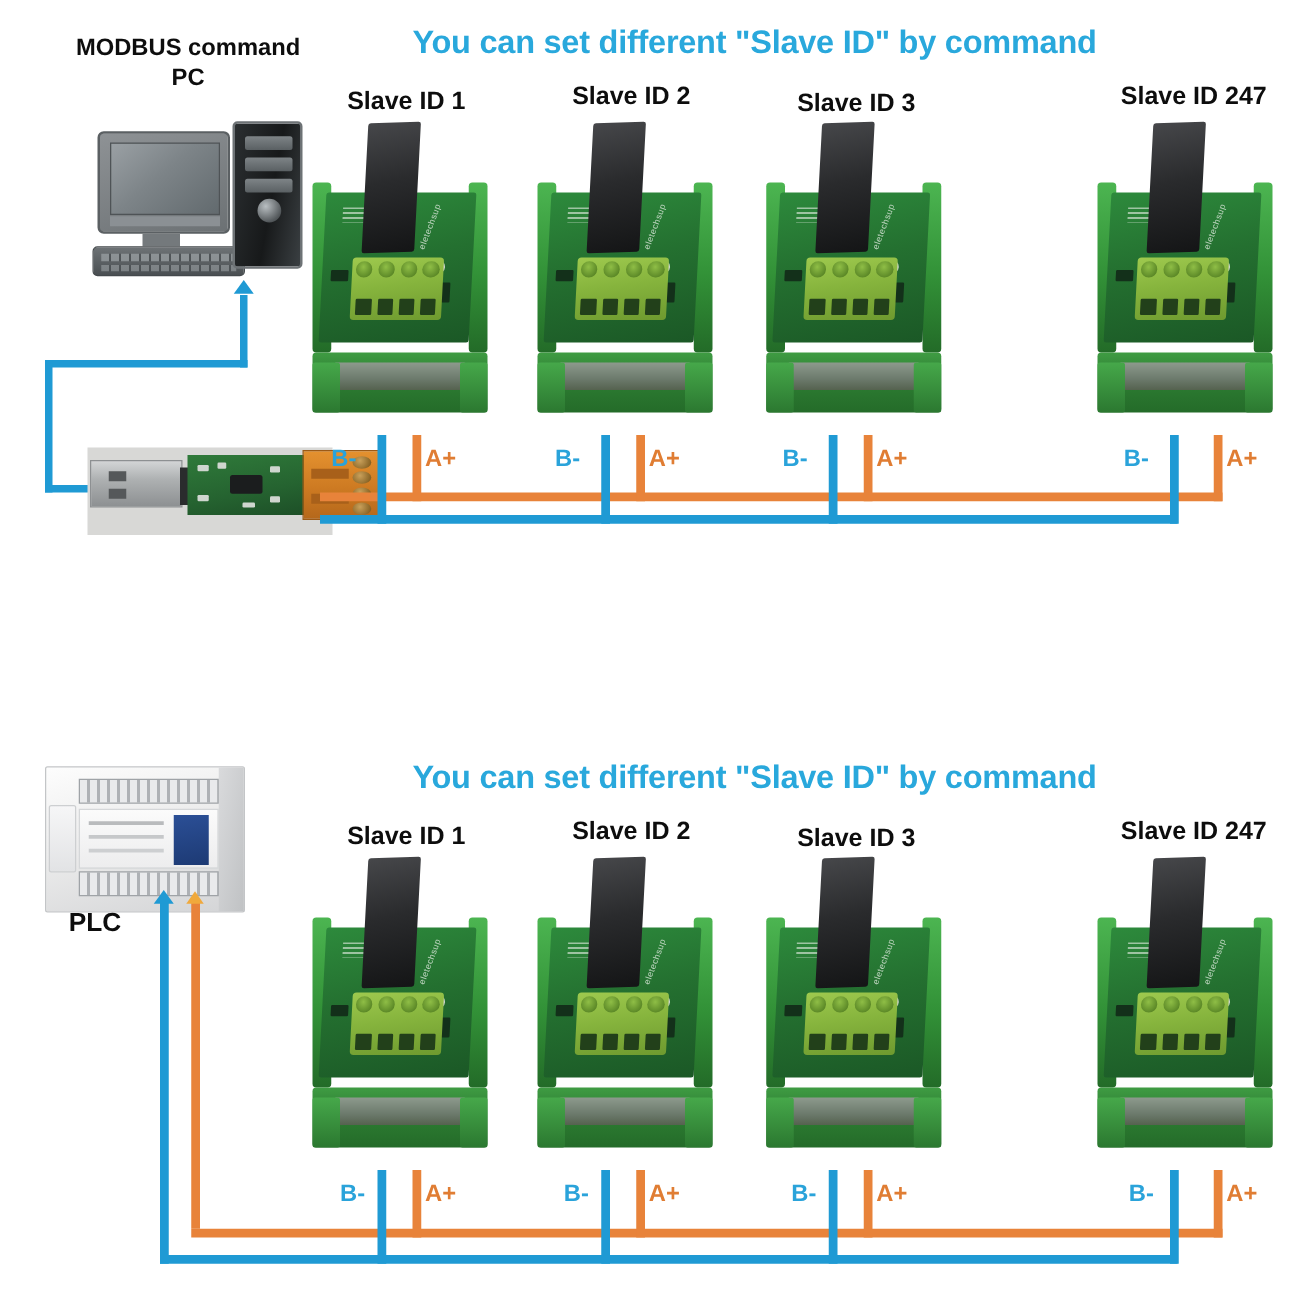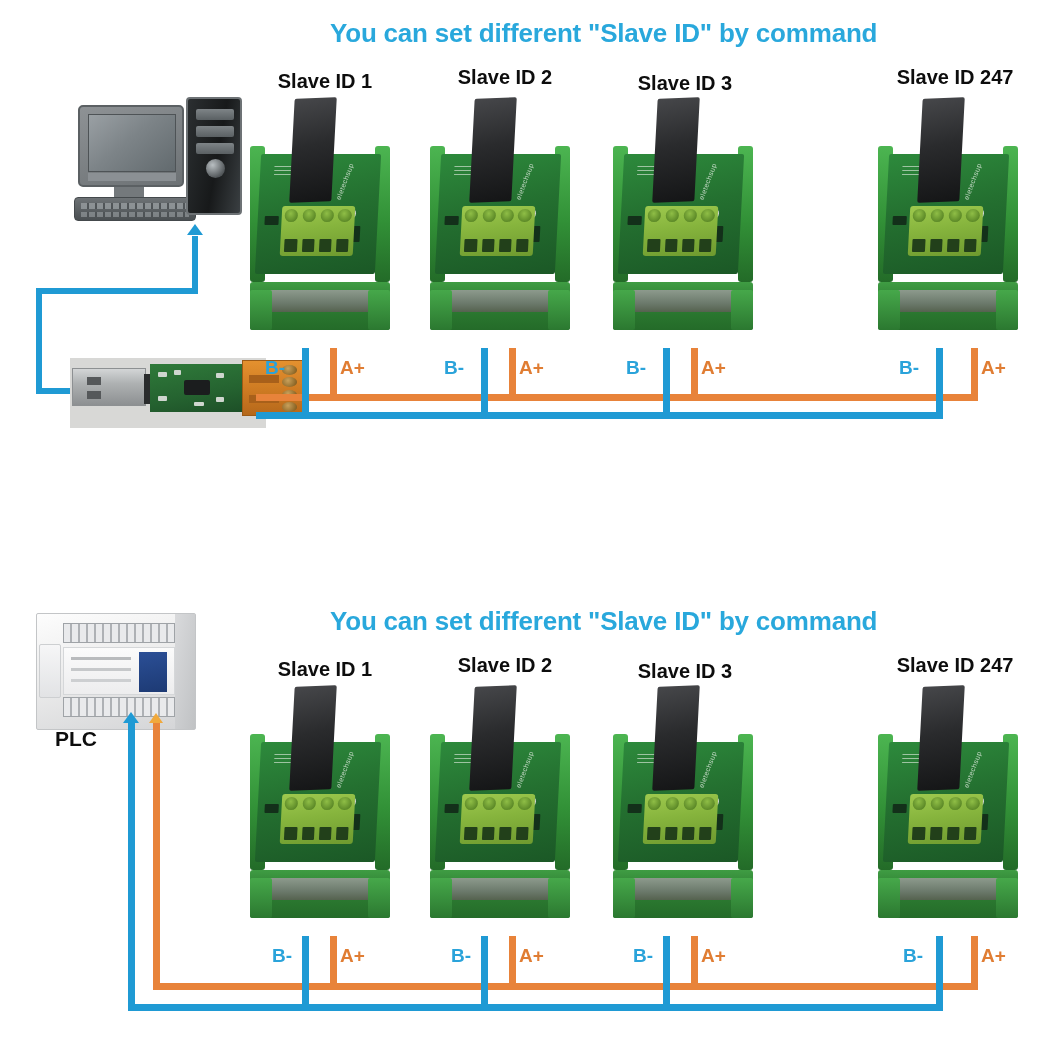--- a/index.html
+++ b/index.html
@@ -325,20 +325,24 @@
     background: radial-gradient(circle at 35% 30%,#ffffff,#cfd6cf 70%,#9aa89a);
   }
 </style>
 </head>
 <body>
 
 <div id="canvas">
 
   <div class="title" style="left:330px; top:18px;">You can set different "Slave ID" by command</div>
 
+  <div class="blk-label pc-label" style="left:48px; top:27px; width:205px;">
+    <span>MODBUS command</span><br>
+    <span>PC</span>
+  </div>
 
   <div class="pc" style="left:78px; top:105px;">
     <div class="pc-monitor">
       <div class="pc-screen"></div>
       <div class="pc-chin"></div>
     </div>
     <div class="pc-stand"></div>
     <div class="pc-kbd"></div>
     <div class="pc-tower">
       <div class="pc-bay" style="top:10px;"></div>

